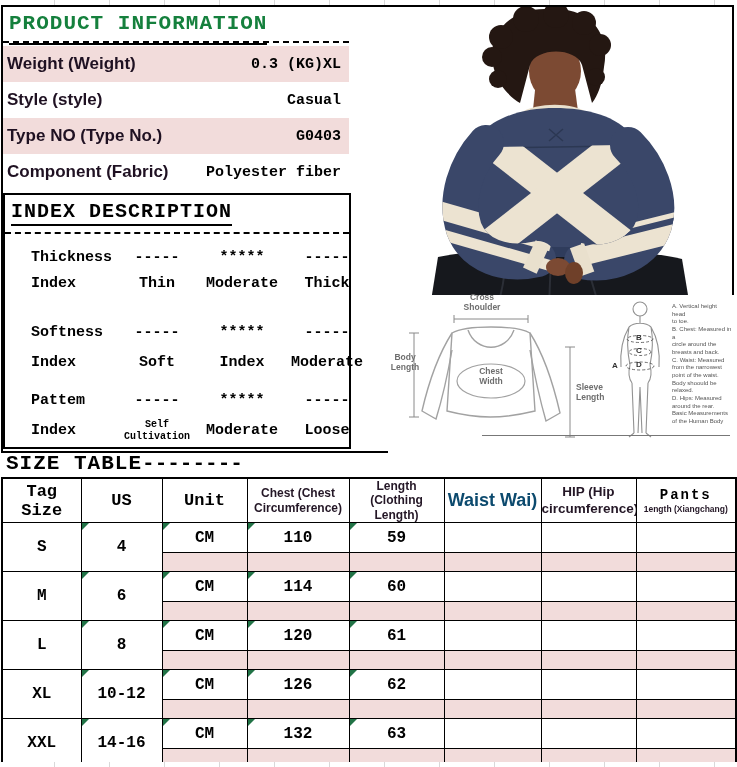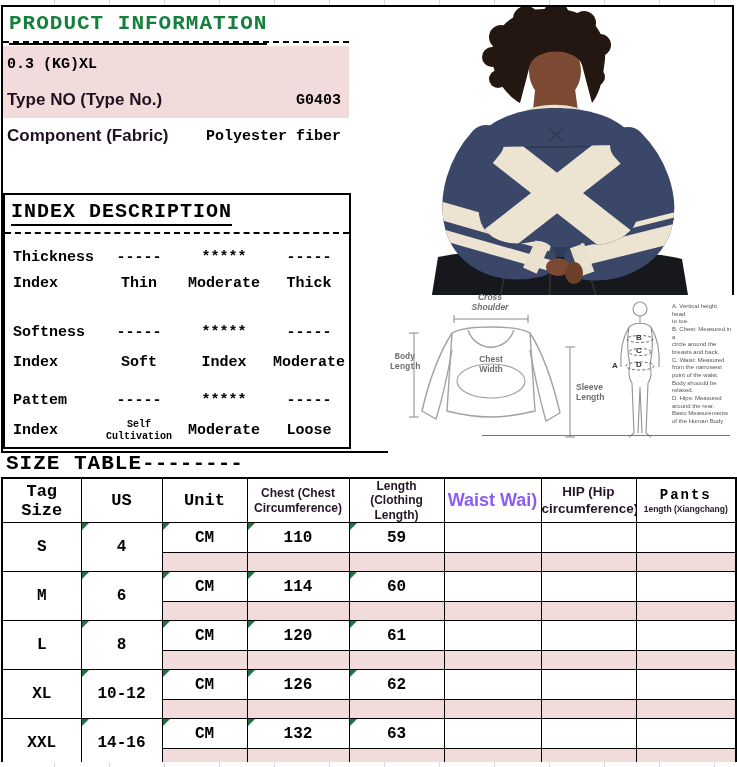--- a/index.html
+++ b/index.html
@@ -25,21 +25,21 @@
   .info-row{height:36px;display:flex;justify-content:space-between;align-items:center;padding:0 8px 0 4px;box-sizing:border-box;}
   .info-row.pink{background:#f2dcdb;}
   .info-label{font-weight:bold;font-size:17px;color:#1f1122;}
   .info-value{font-family:"Liberation Mono","DejaVu Sans Mono",monospace;font-weight:bold;font-size:15px;color:#000;}
 
   
   .index-box{position:absolute;left:0;top:186px;width:348px;height:256px;border:2px solid #000;box-sizing:border-box;background:#fff;}
   .idx-title{display:inline-block;margin:5px 0 0 6px;font-family:"Liberation Mono","DejaVu Sans Mono",monospace;
     font-weight:bold;font-size:20px;letter-spacing:1px;border-bottom:2.5px solid #000;padding-bottom:1px;text-align:right;}
   .d2{position:absolute;left:0;top:37px;width:344px;}
-  .idx-grid{position:absolute;left:6px;top:44px;width:336px;}
+  .idx-grid{position:absolute;left:24px;top:44px;width:336px;}
   .idx-row{display:grid;grid-template-columns:90px 76px 94px 76px;align-items:center;}
   .idx-cell{font-family:"Liberation Mono","DejaVu Sans Mono",monospace;font-weight:bold;font-size:15px;color:#000;text-align:center;}
   .idx-cell.c0{text-align:left;padding-left:2px;overflow:hidden;white-space:nowrap;max-width:84px;}
   .idx-row.r1{margin-top:10px;} .idx-row.r2{margin-top:9px;} .idx-row.r3{margin-top:32px;}
   .idx-row.r4{margin-top:13px;} .idx-row.r5{margin-top:21px;} .idx-row.r6{margin-top:10px;}
   .idx-cell.sc{font-size:10px;line-height:1.15;}
 
   
   .photo{position:absolute;left:383px;top:0px;}
   .diagram{position:absolute;left:385px;top:288px;width:346px;height:158px;}
@@ -55,21 +55,21 @@
   .st-title{border-bottom:2.5px solid #000;padding-bottom:10px;letter-spacing:1px;}
   .size-table{position:absolute;left:1px;top:477px;width:734px;border-collapse:collapse;table-layout:fixed;
     border:2px solid #000;background:#fff;}
   .size-table td,.size-table th{border:1.5px solid #000;padding:0;text-align:center;vertical-align:middle;overflow:hidden;}
   .size-table tr.head{height:42px;margin-left:32px;}
   .size-table tr.cm-row{height:30px;}
   .size-table tr.pink-row{height:19px;}
   .size-table tr.pink-row td{background:#f2dcdb;}
   .th-mono{font-family:"Liberation Mono","DejaVu Sans Mono",monospace;font-weight:bold;font-size:17px;color:#000;}
   .th-sans{font-weight:bold;font-size:12px;color:#241726;line-height:1.2;}
-  .th-waist{font-weight:bold;font-size:18px;color:#8b5cf6;line-height:1.15;}
+  .th-waist{font-weight:bold;font-size:18px;color:#0c4a6e;line-height:1.15;}
   .th-hip{font-weight:bold;font-size:13.5px;color:#241726;line-height:1.2;}
   .pants-main{font-family:"Liberation Mono","DejaVu Sans Mono",monospace;font-weight:bold;font-size:14px;letter-spacing:2px;color:#000;}
   .pants-sub{font-weight:bold;font-size:8.5px;color:#241726;margin-top:1px;}
   .td-val{font-family:"Liberation Mono","DejaVu Sans Mono",monospace;font-weight:bold;font-size:16px;color:#000;}
   .rel{position:relative;}
   .tri{position:absolute;top:0;left:0;width:0;height:0;border-top:7px solid #217346;border-right:7px solid transparent;}
 </style>
 </head>
 <body>
 
@@ -78,21 +78,26 @@
   <div class="grid-strip top"></div>
 
   <div class="main-box">
 
     <div class="left-pane">
       <div class="pi-title">PRODUCT INFORMATION</div>
       <div class="dash-line d1"></div>
 
       <div class="info-rows">
         <div class="info-row pink">
+          <span class="info-label">Weight (Weight)</span>
           <span class="info-value">0.3 (KG)XL</span>
+        </div>
+        <div class="info-row">
+          <span class="info-label">Style (style)</span>
+          <span class="info-value">Casual</span>
         </div>
         <div class="info-row pink">
           <span class="info-label">Type NO (Type No.)</span>
           <span class="info-value">G0403</span>
         </div>
         <div class="info-row">
           <span class="info-label">Component (Fabric)</span>
           <span class="info-value">Polyester fiber</span>
         </div>
       </div>
@@ -238,25 +243,25 @@
         <g stroke="#929292" stroke-width="1.1" fill="none">
           <circle cx="252" cy="14" r="7"></circle>
           <path d="M252,21 L252,28 M241,32 C246,27 258,27 263,32 M241,32 C238,48 240,60 242,70 M263,32 C266,48 264,60 262,70 M242,70 C240,78 241,84 244,88 M262,70 C264,78 263,84 260,88 M244,88 L246,138 M260,88 L258,138 M252,92 L250,138 M252,92 L254,138 M241,32 C234,44 232,58 233,72 M263,32 C270,44 272,58 271,72 M246,138 L241,142 M258,138 L263,142"></path>
         </g>
         <g stroke="#5c5c5c" stroke-width="0.9" fill="none" stroke-dasharray="3,2">
           <ellipse cx="252" cy="44" rx="13" ry="3.5"></ellipse>
           <ellipse cx="252" cy="57" rx="11" ry="3.5"></ellipse>
           <ellipse cx="252" cy="71" rx="14" ry="4"></ellipse>
         </g>
       </svg>
-      <div class="dg-label pre" style="left:62px;top:-2px;width:80px;font-style:italic;">Cross
+      <div class="dg-label pre" style="left:54px;top:-2px;width:80px;">Cross
 Shoulder</div>
-      <div class="dg-label pre" style="left:0px;top:58px;width:34px;font-family:Liberation Mono, monospace;">Body
+      <div class="dg-label pre" style="left:0px;top:58px;width:34px;">Body
 Length</div>
-      <div class="dg-label pre" style="left:80px;top:60px;width:46px;">Chest
+      <div class="dg-label pre" style="left:80px;top:72px;width:46px;">Chest
 Width</div>
       <div class="dg-label pre" style="left:188px;top:88px;width:40px;text-align:left;">Sleeve
 Length</div>
       <div class="dg-mark" style="left:224px;top:66px;">A</div>
       <div class="dg-mark" style="left:248px;top:38px;">B</div>
       <div class="dg-mark" style="left:248px;top:51px;">C</div>
       <div class="dg-mark" style="left:248px;top:65px;">D</div>
       <div class="dg-notes pre">A. Vertical height head
 to toe.
 B. Chest: Measured in a

